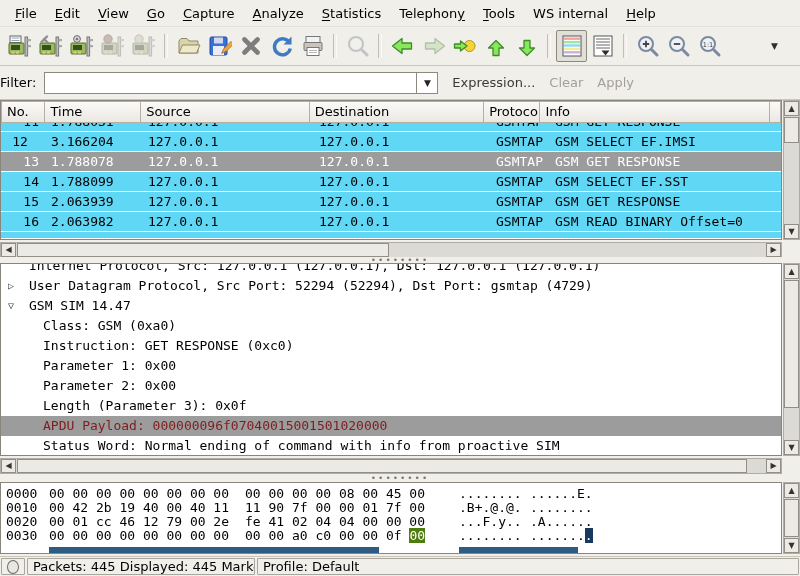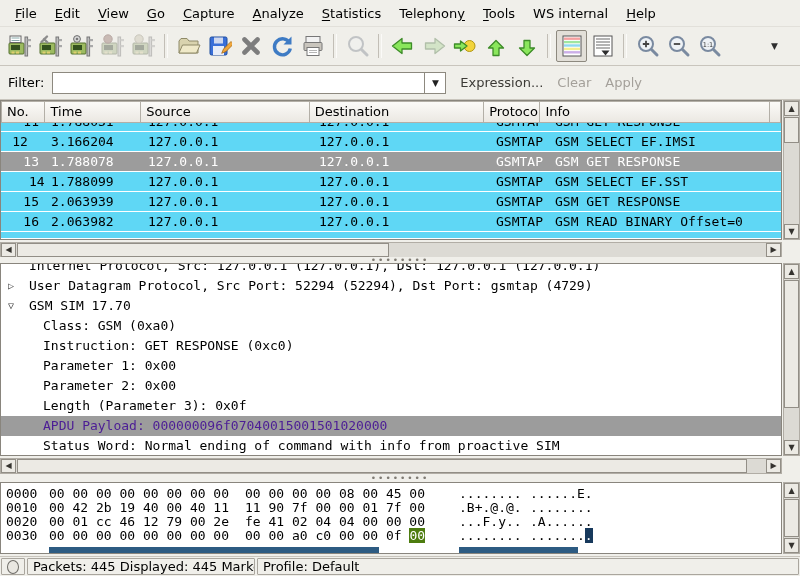--- a/index.html
+++ b/index.html
@@ -22,21 +22,21 @@
   .tb-btn{width:31px;height:32px;display:flex;align-items:center;justify-content:center;flex:0 0 auto;}
   .tb-btn svg{width:24px;height:24px;display:block;}
   .tb-btn.disabled{opacity:.42;filter:grayscale(55%);}
   .tb-btn.pressed{border:1px solid #8d897f;background:#e2dfd8;border-radius:2px;box-sizing:border-box;}
   .tb-sep{width:2px;height:24px;margin:0 5px;flex:0 0 auto;
     border-left:1px solid #c2beb6;border-right:1px solid #fbfaf8;}
   .tb-overflow{margin-left:auto;margin-right:6px;}
   
   .filterbar{position:absolute;top:66px;left:0;width:800px;height:34px;
     display:flex;align-items:center;box-sizing:border-box;background:#f0efea;
-    border-bottom:1px solid #c9c5bd;padding-left:8px;}
+    border-bottom:1px solid #c9c5bd;padding-left:0;}
   .filter-label{margin-right:8px;}
   .filter-input{width:372px;height:22px;background:#fff;border:1px solid #8d897f;
     border-right:none;box-sizing:border-box;font:13px "DejaVu Sans",sans-serif;padding:0 4px;outline:none;}
   .filter-drop{width:22px;height:22px;background:#fff;border:1px solid #8d897f;
     box-sizing:border-box;display:flex;align-items:center;justify-content:center;font-size:9px;color:#222;}
   .filter-btn{margin-left:14px;color:#3c3a36;}
   .filter-btn.disabled{color:#a4a09a;}
   
   .mono{font-family:"DejaVu Sans Mono","Liberation Mono",monospace;font-size:13px;}
   .vscroll{position:absolute;width:17px;background:#dcdad4;border:1px solid #b1ada5;box-sizing:border-box;}
@@ -359,21 +359,21 @@
       </div>
       <div class="pl-row" style="background: rgb(156, 156, 156); color: rgb(255, 255, 255);">
         <span class="cell" style="left: 0px; width: 38px; text-align: right; padding-left: 0px;">13</span>
         <span class="cell" style="left: 45px;">1.788078</span>
         <span class="cell" style="left: 142px;">127.0.0.1</span>
         <span class="cell" style="left: 313px;">127.0.0.1</span>
         <span class="cell" style="left: 490px;">GSMTAP</span>
         <span class="cell" style="left: 549px;">GSM GET RESPONSE</span>
       </div>
       <div class="pl-row" style="background: rgb(95, 215, 245);">
-        <span class="cell" style="left: 0px; width: 38px; padding-left: 0px; margin-left: 28px;">14</span>
+        <span class="cell" style="left: 0px; width: 38px; text-align: right; padding-left: 0px;">14</span>
         <span class="cell" style="left: 45px;">1.788099</span>
         <span class="cell" style="left: 142px;">127.0.0.1</span>
         <span class="cell" style="left: 313px;">127.0.0.1</span>
         <span class="cell" style="left: 490px;">GSMTAP</span>
         <span class="cell" style="left: 549px;">GSM SELECT EF.SST</span>
       </div>
       <div class="pl-row" style="background: rgb(95, 215, 245);">
         <span class="cell" style="left: 0px; width: 38px; text-align: right; padding-left: 0px;">15</span>
         <span class="cell" style="left: 45px;">2.063939</span>
         <span class="cell" style="left: 142px;">127.0.0.1</span>
@@ -417,21 +417,21 @@
     </div>
     <div class="dt-row">
       <div style="position: relative; height: 20px; line-height: 20px;">
         <span class="dt-expander">▷</span>
         <span class="dt-text" style="left: 28px;">User Datagram Protocol, Src Port: 52294 (52294), Dst Port: gsmtap (4729)</span>
       </div>
     </div>
     <div class="dt-row">
       <div style="position: relative; height: 20px; line-height: 20px;">
         <span class="dt-expander">▽</span>
-        <span class="dt-text" style="left: 28px;">GSM SIM 17.70</span>
+        <span class="dt-text" style="left: 28px;">GSM SIM 14.47</span>
       </div>
     </div>
     <div class="dt-row">
       <div style="position: relative; height: 20px; line-height: 20px;">
         <span class="dt-text" style="left: 42px;">Class: GSM (0xa0)</span>
       </div>
     </div>
     <div class="dt-row">
       <div style="position: relative; height: 20px; line-height: 20px;">
         <span class="dt-text" style="left: 42px;">Instruction: GET RESPONSE (0xc0)</span>
@@ -445,21 +445,21 @@
     <div class="dt-row">
       <div style="position: relative; height: 20px; line-height: 20px;">
         <span class="dt-text" style="left: 42px;">Parameter 2: 0x00</span>
       </div>
     </div>
     <div class="dt-row">
       <div style="position: relative; height: 20px; line-height: 20px;">
         <span class="dt-text" style="left: 42px;">Length (Parameter 3): 0x0f</span>
       </div>
     </div>
-    <div class="dt-row" style="background: rgb(156, 156, 156); color: #4c1d95;">
+    <div class="dt-row" style="background: rgb(156, 156, 156); color: #7f1d1d;">
       <div style="position: relative; height: 20px; line-height: 20px;">
         <span class="dt-text" style="left: 42px;">APDU Payload: 000000096f07040015001501020000</span>
       </div>
     </div>
     <div class="dt-row">
       <div style="position: relative; height: 20px; line-height: 20px;">
         <span class="dt-text" style="left: 42px;">Status Word: Normal ending of command with info from proactive SIM</span>
       </div>
     </div>
   </div>

